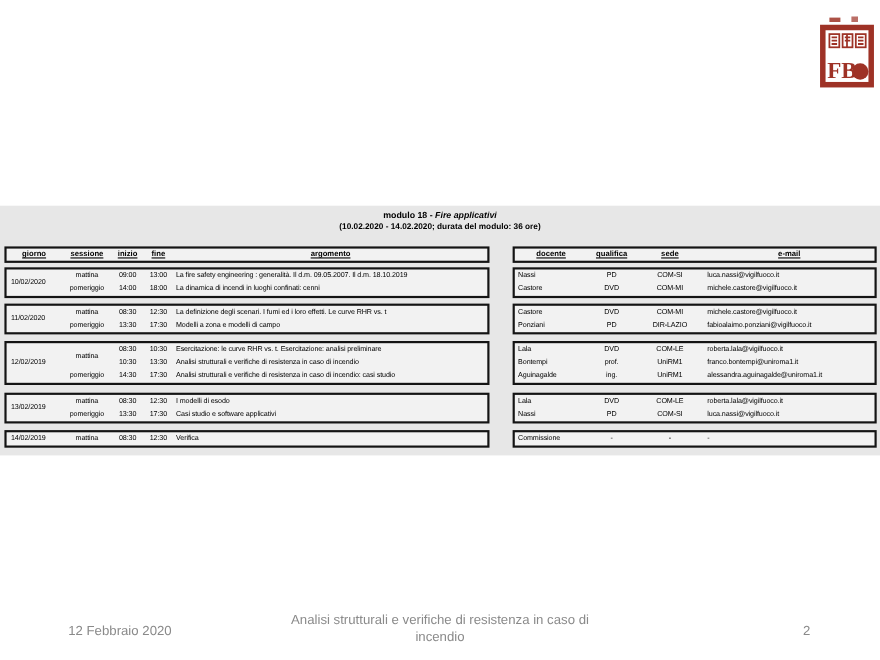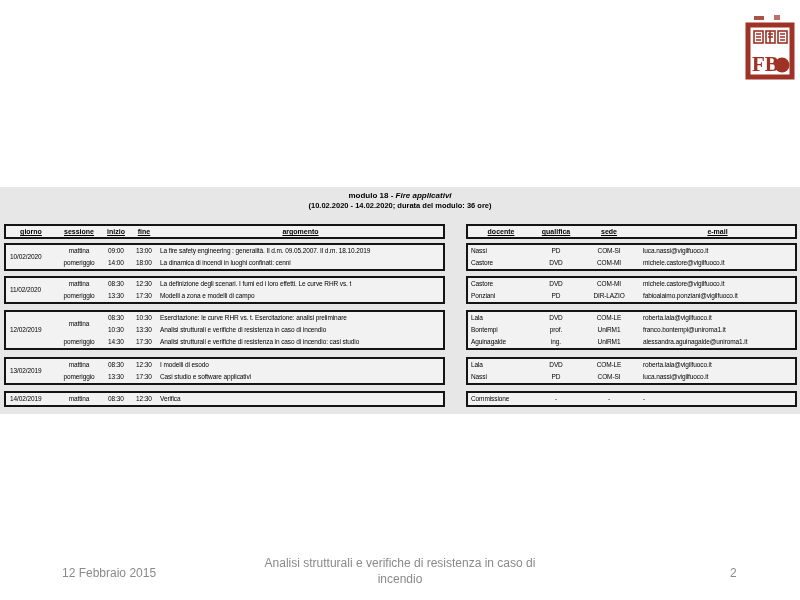--- a/index.html
+++ b/index.html
@@ -201,17 +201,17 @@
 
       <div class="box grid-r grp5">
         <div class="cell c-doc" style="grid-column:1;grid-row:1">Commissione</div>
         <div class="cell c-qual" style="grid-column:2;grid-row:1">-</div>
         <div class="cell c-sede" style="grid-column:3;grid-row:1">-</div>
         <div class="cell c-mail" style="grid-column:4;grid-row:1">-</div>
       </div>
     </div>
   </div>
 
-  <div class="footer-date">12 Febbraio 2015</div>
+  <div class="footer-date">12 Febbraio 2020</div>
   <div class="footer-title">Analisi strutturali e verifiche di resistenza in caso di incendio</div>
   <div class="footer-page">2</div>
 
 </div>
 
 </body></html>

